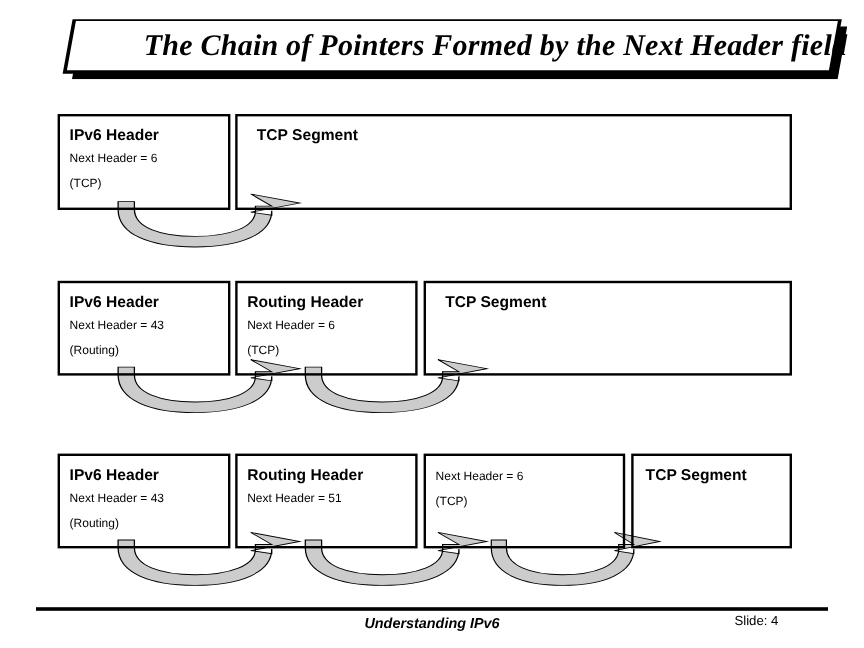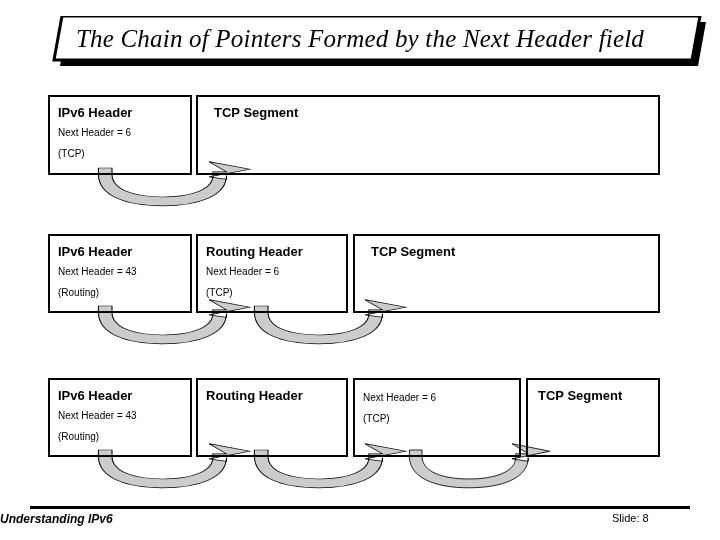--- a/index.html
+++ b/index.html
@@ -28,24 +28,24 @@
     left: 0;
     top: 0;
   }
   #title-text {
     position: absolute;
     left: 0;
     top: 0;
     width: 692px;
     height: 46px;
     line-height: 46px;
-    text-align: center;
+    text-align: right;
     font-family: "Liberation Serif", "DejaVu Serif", serif;
     font-style: italic;
-    font-weight: normal;
+    font-weight: bold;
     font-size: 25px;
     color: #000000;
     white-space: nowrap;
     letter-spacing: 0.2px;
   }
 
   
   #diagram {
     position: absolute;
     left: 0;
@@ -96,21 +96,21 @@
     top: 506px;
     width: 660px;
     height: 3px;
     background: #000000;
   }
   #footer-center {
     position: absolute;
     left: 0;
     top: 512px;
     width: 720px;
-    text-align: left;
+    text-align: center;
     font-size: 12px;
     font-weight: bold;
     font-style: italic;
     color: #000000;
   }
   #footer-slide {
     position: absolute;
     left: 612px;
     top: 512px;
     width: 90px;
@@ -205,28 +205,29 @@
   </div>
 
   <div class="hdr-box" style="left:48px; top:378px; width:144px; height:79px;">
     <div class="hdr-title">IPv6 Header</div>
     <div class="hdr-line">Next Header = 43</div>
     <div class="hdr-line">(Routing)</div>
   </div>
 
   <div class="hdr-box" style="left:196px; top:378px; width:152px; height:79px;">
     <div class="hdr-title">Routing Header</div>
+    <div class="hdr-line">Next Header = 51</div>
   </div>
 
   <div class="hdr-box" style="left:353px; top:378px; width:168px; height:79px;">
     <div class="hdr-line">Next Header = 6</div>
     <div class="hdr-line">(TCP)</div>
   </div>
 
   <div class="hdr-box" style="left:526px; top:378px; width:134px; height:79px;">
     <div class="hdr-title" style="padding-left:2px;">TCP Segment</div>
   </div>
 
 </div>
 
 <div id="footer-rule"></div>
 <div id="footer-center">Understanding IPv6</div>
-<div id="footer-slide">Slide: 8</div>
+<div id="footer-slide">Slide: 4</div>
 
 </body></html>

